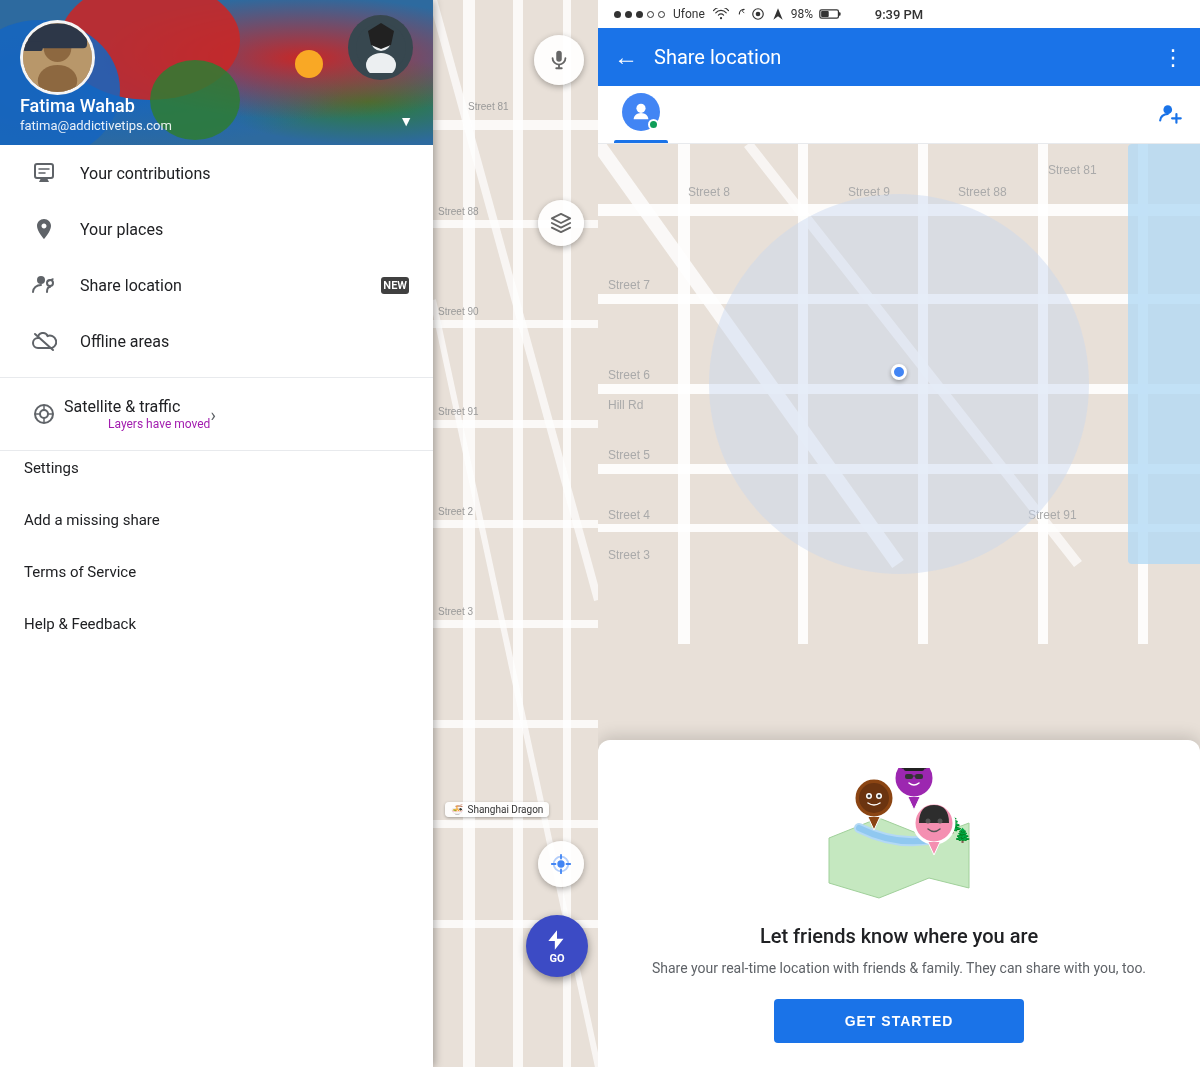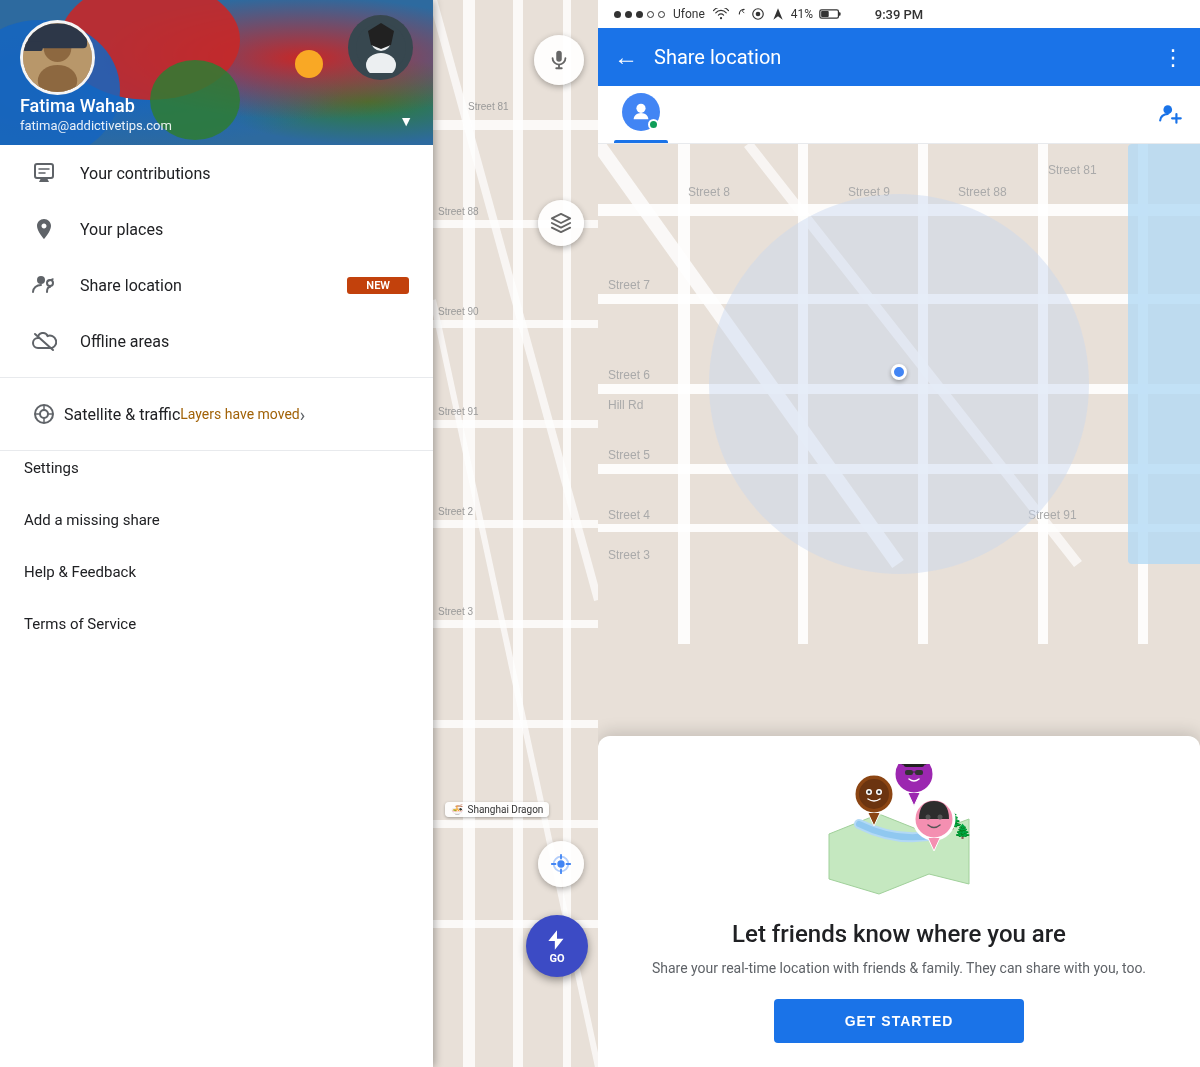--- a/index.html
+++ b/index.html
@@ -148,43 +148,44 @@
     }
 
     .menu-label {
       flex: 1;
       font-size: 16px;
       color: #202124;
       margin-left: 16px;
     }
 
     .menu-badge-new {
-      background: #c2410c;
+      background: #404040;
       color: #fff;
       font-size: 11px;
       font-weight: 600;
-      padding: 2px 19px;
+      padding: 2px 2px;
       border-radius: 3px;
       text-transform: uppercase;
     }
 
     .menu-chevron {
       color: #5f6368;
       font-size: 18px;
     }
 
     .menu-sublabel {
-      font-size: 14px;
-      color: #a16207;
+      font-size: 12px;
+      color: #a21caf;
       margin-top: 1px;
+      margin-left: 44px;
     }
 
     .menu-item-stacked {
       display: flex;
-      flex-direction: row;
+      flex-direction: column;
       justify-content: center;
     }
 
     .menu-divider {
       height: 1px;
       background: #e8eaed;
       margin: 8px 0;
     }
 
     .menu-item-text-only {
@@ -452,21 +453,21 @@
     }
 
     .card-illustration {
       width: 200px;
       height: 140px;
       margin-bottom: 16px;
       position: relative;
     }
 
     .card-title {
-      font-size: 24px;
+      font-size: 20px;
       font-weight: 500;
       color: #202124;
       text-align: center;
       margin-bottom: 10px;
     }
 
     .card-subtitle {
       font-size: 14px;
       color: #5f6368;
       text-align: center;
@@ -604,25 +605,25 @@
 
     <div class="menu-item-text-only">
       <span>Settings</span>
     </div>
 
     <div class="menu-item-text-only">
       <span>Add a missing share</span>
     </div>
 
     <div class="menu-item-text-only">
+      <span>Terms of Service</span>
+    </div>
+
+    <div class="menu-item-text-only">
       <span>Help &amp; Feedback</span>
-    </div>
-
-    <div class="menu-item-text-only">
-      <span>Terms of Service</span>
     </div>
 
   </div>
 </div>
 
 <div class="map-area">
 
   <svg width="165" height="1067" xmlns="http://www.w3.org/2000/svg" style="position:absolute;top:0;left:0;">
 
     <rect width="165" height="1067" fill="#e8e0d8"></rect>
@@ -718,21 +719,21 @@
     <div class="status-right">
 
       <svg width="14" height="14" viewBox="0 0 24 24" fill="none" xmlns="http://www.w3.org/2000/svg">
         <circle cx="12" cy="12" r="9" stroke="#333" stroke-width="2" fill="none"></circle>
         <circle cx="12" cy="12" r="4" fill="#333"></circle>
       </svg>
 
       <svg width="14" height="14" viewBox="0 0 24 24" fill="none" xmlns="http://www.w3.org/2000/svg">
         <path d="M12 2l8 20-8-6-8 6z" fill="#333"></path>
       </svg>
-      <span>41%</span>
+      <span>98%</span>
 
       <svg width="22" height="12" viewBox="0 0 26 14" fill="none" xmlns="http://www.w3.org/2000/svg">
         <rect x="1" y="2" width="22" height="10" rx="2" stroke="#333" stroke-width="1.5" fill="none"></rect>
         <rect x="2.5" y="3.5" width="9" height="7" rx="1" fill="#333"></rect>
         <rect x="23" y="5" width="2.5" height="4" rx="1" fill="#333"></rect>
       </svg>
     </div>
   </div>
 
   <div class="app-bar">

